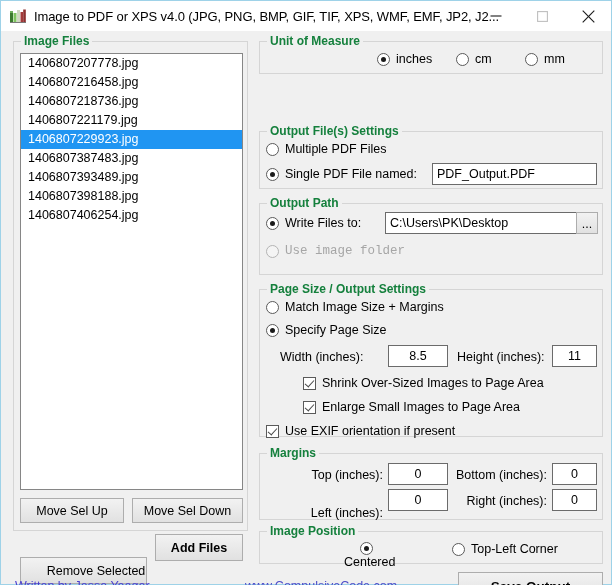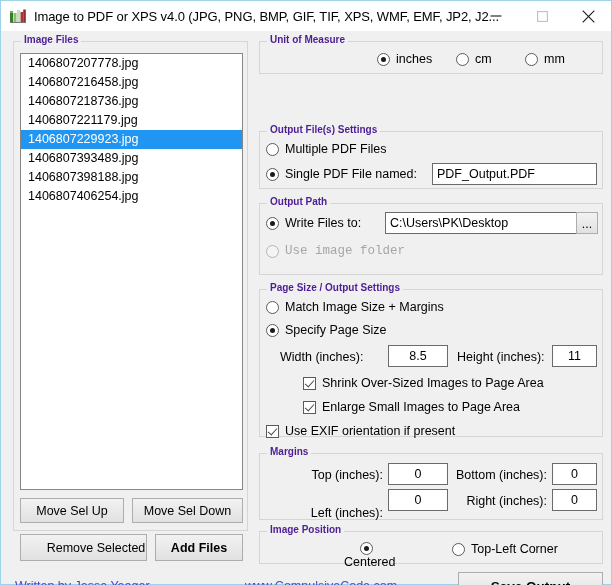--- a/index.html
+++ b/index.html
@@ -75,22 +75,22 @@
     box-sizing: border-box;
     background: transparent;
   }
   .group > .group-title {
     position: absolute;
     top: -8px;
     left: 7px;
     background: #f0f0f0;
     padding: 0 3px;
     font-weight: bold;
-    font-size: 10px;
-    color: #4c1d95;
+    font-size: 12px;
+    color: #15803d;
     white-space: nowrap;
   }
   
   #listbox {
     position: absolute;
     box-sizing: border-box;
     border: 1px solid #868686;
     background: #ffffff;
     overflow: hidden;
   }
@@ -248,28 +248,29 @@
 
     <div class="group" style="left:12px; top:10px; width:235px; height:490px;">
       <div class="group-title">Image Files</div>
 
       <div id="listbox" style="left:6px; top:11px; width:223px; height:437px;">
         <div class="list-item">1406807207778.jpg</div>
         <div class="list-item">1406807216458.jpg</div>
         <div class="list-item">1406807218736.jpg</div>
         <div class="list-item">1406807221179.jpg</div>
         <div class="list-item selected">1406807229923.jpg</div>
+        <div class="list-item">1406807387483.jpg</div>
         <div class="list-item">1406807393489.jpg</div>
         <div class="list-item">1406807398188.jpg</div>
         <div class="list-item">1406807406254.jpg</div>
       </div>
 
       <div class="btn" style="left:6px; top:456px; width:104px; height:25px;">Move Sel Up</div>
       <div class="btn" style="left:118px; top:456px; width:111px; height:25px;">Move Sel Down</div>
-      <div class="btn" style="left:6px; top:492px; width:127px; height:27px;padding-left:25px;">Remove Selected</div>
+      <div class="btn" style="left:6px; top:515px; width:127px; height:27px;padding-left:25px;">Remove Selected</div>
       <div class="btn bold" style="left:141px; top:492px; width:88px; height:27px;">Add Files</div>
     </div>
 
     <div class="group" style="left:258px; top:10px; width:344px; height:33px;">
       <div class="group-title">Unit of Measure</div>
       <div class="radio-row" style="left:117px; top:10px;">
         <span class="radio checked"></span>
         <span class="radio-label">inches</span>
       </div>
       <div class="radio-row" style="left:196px; top:10px;">

